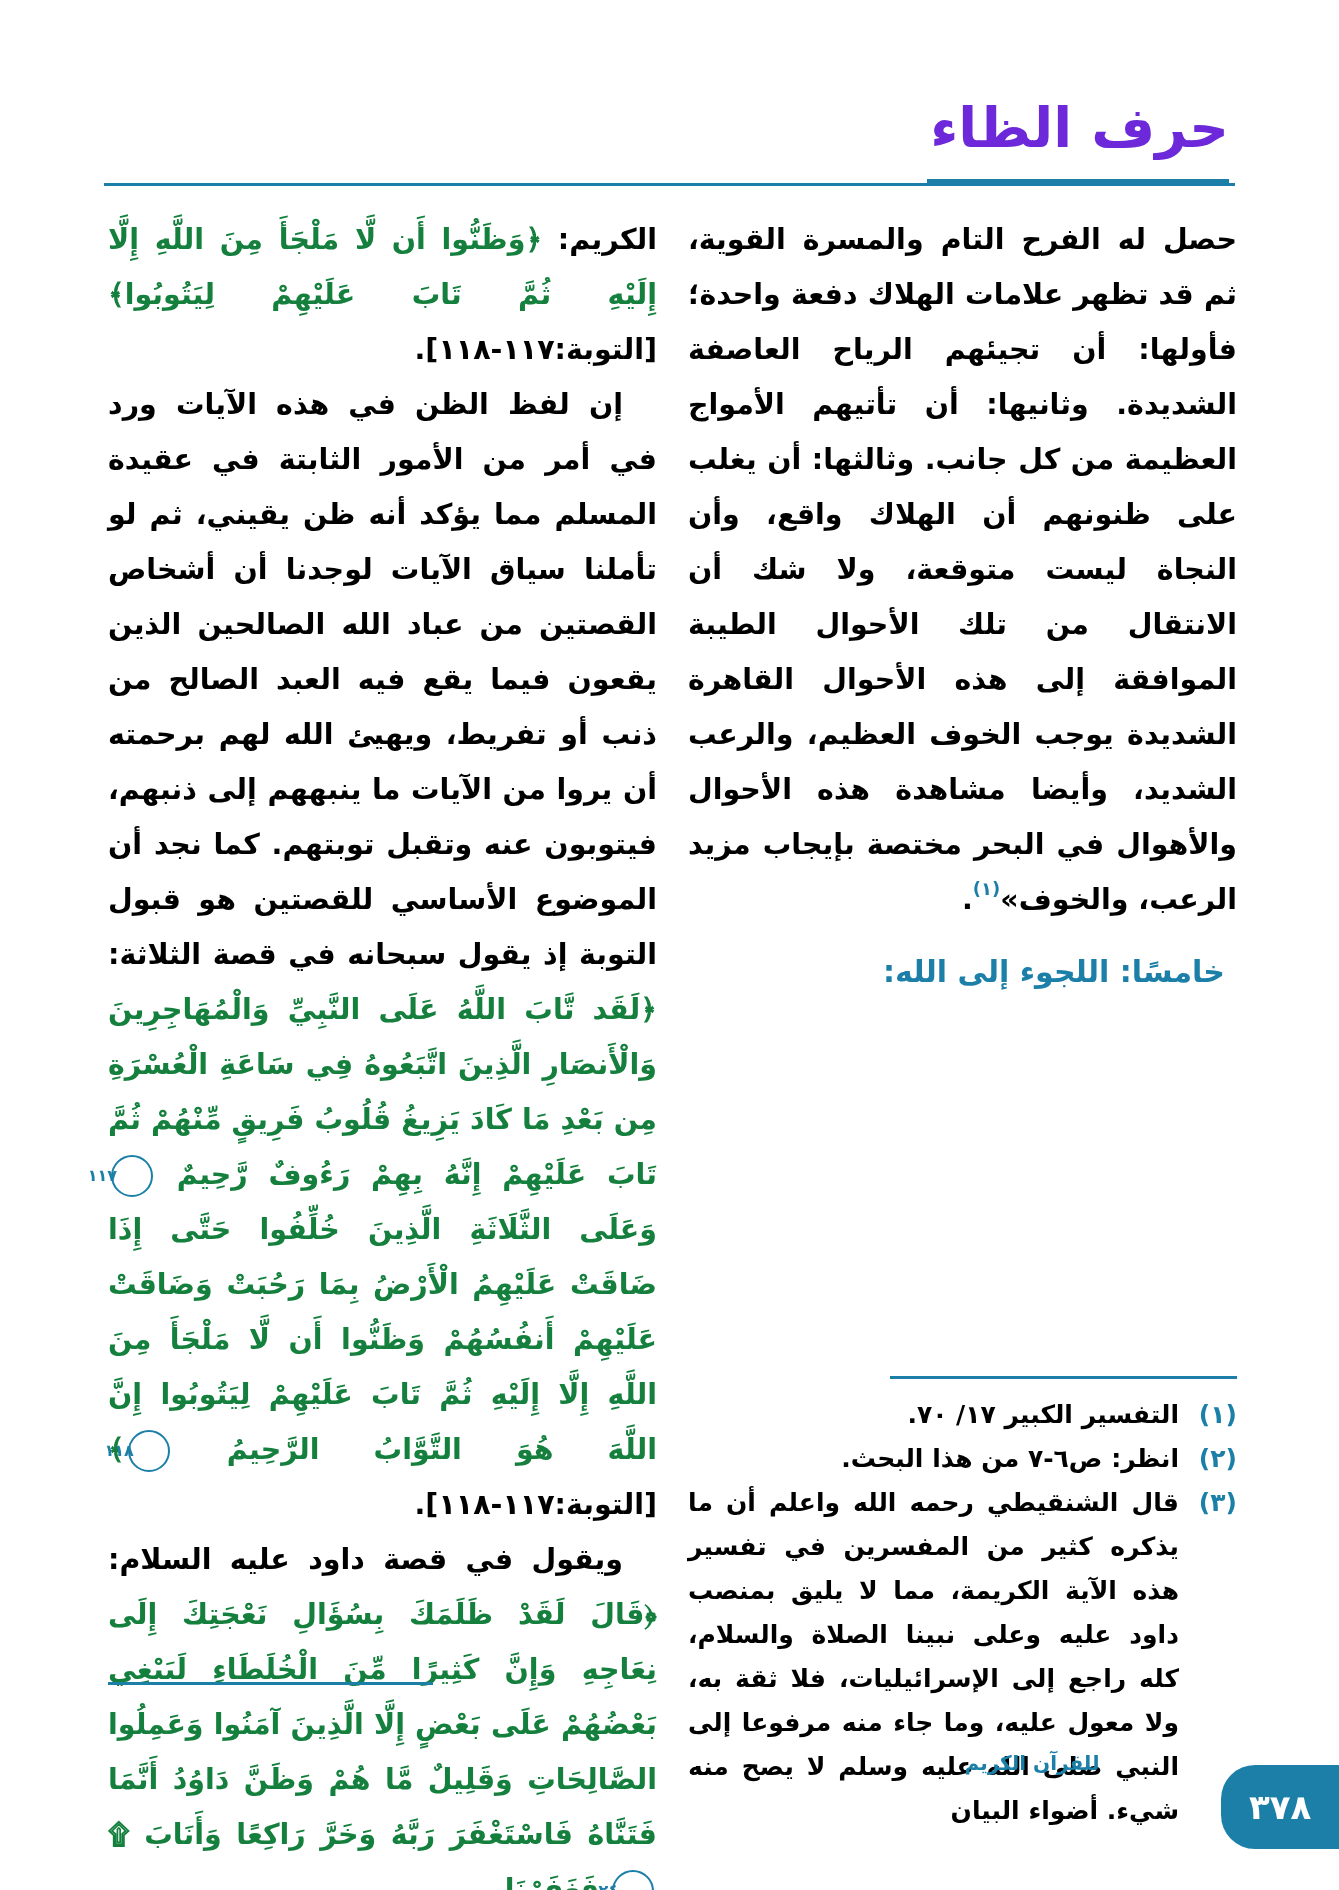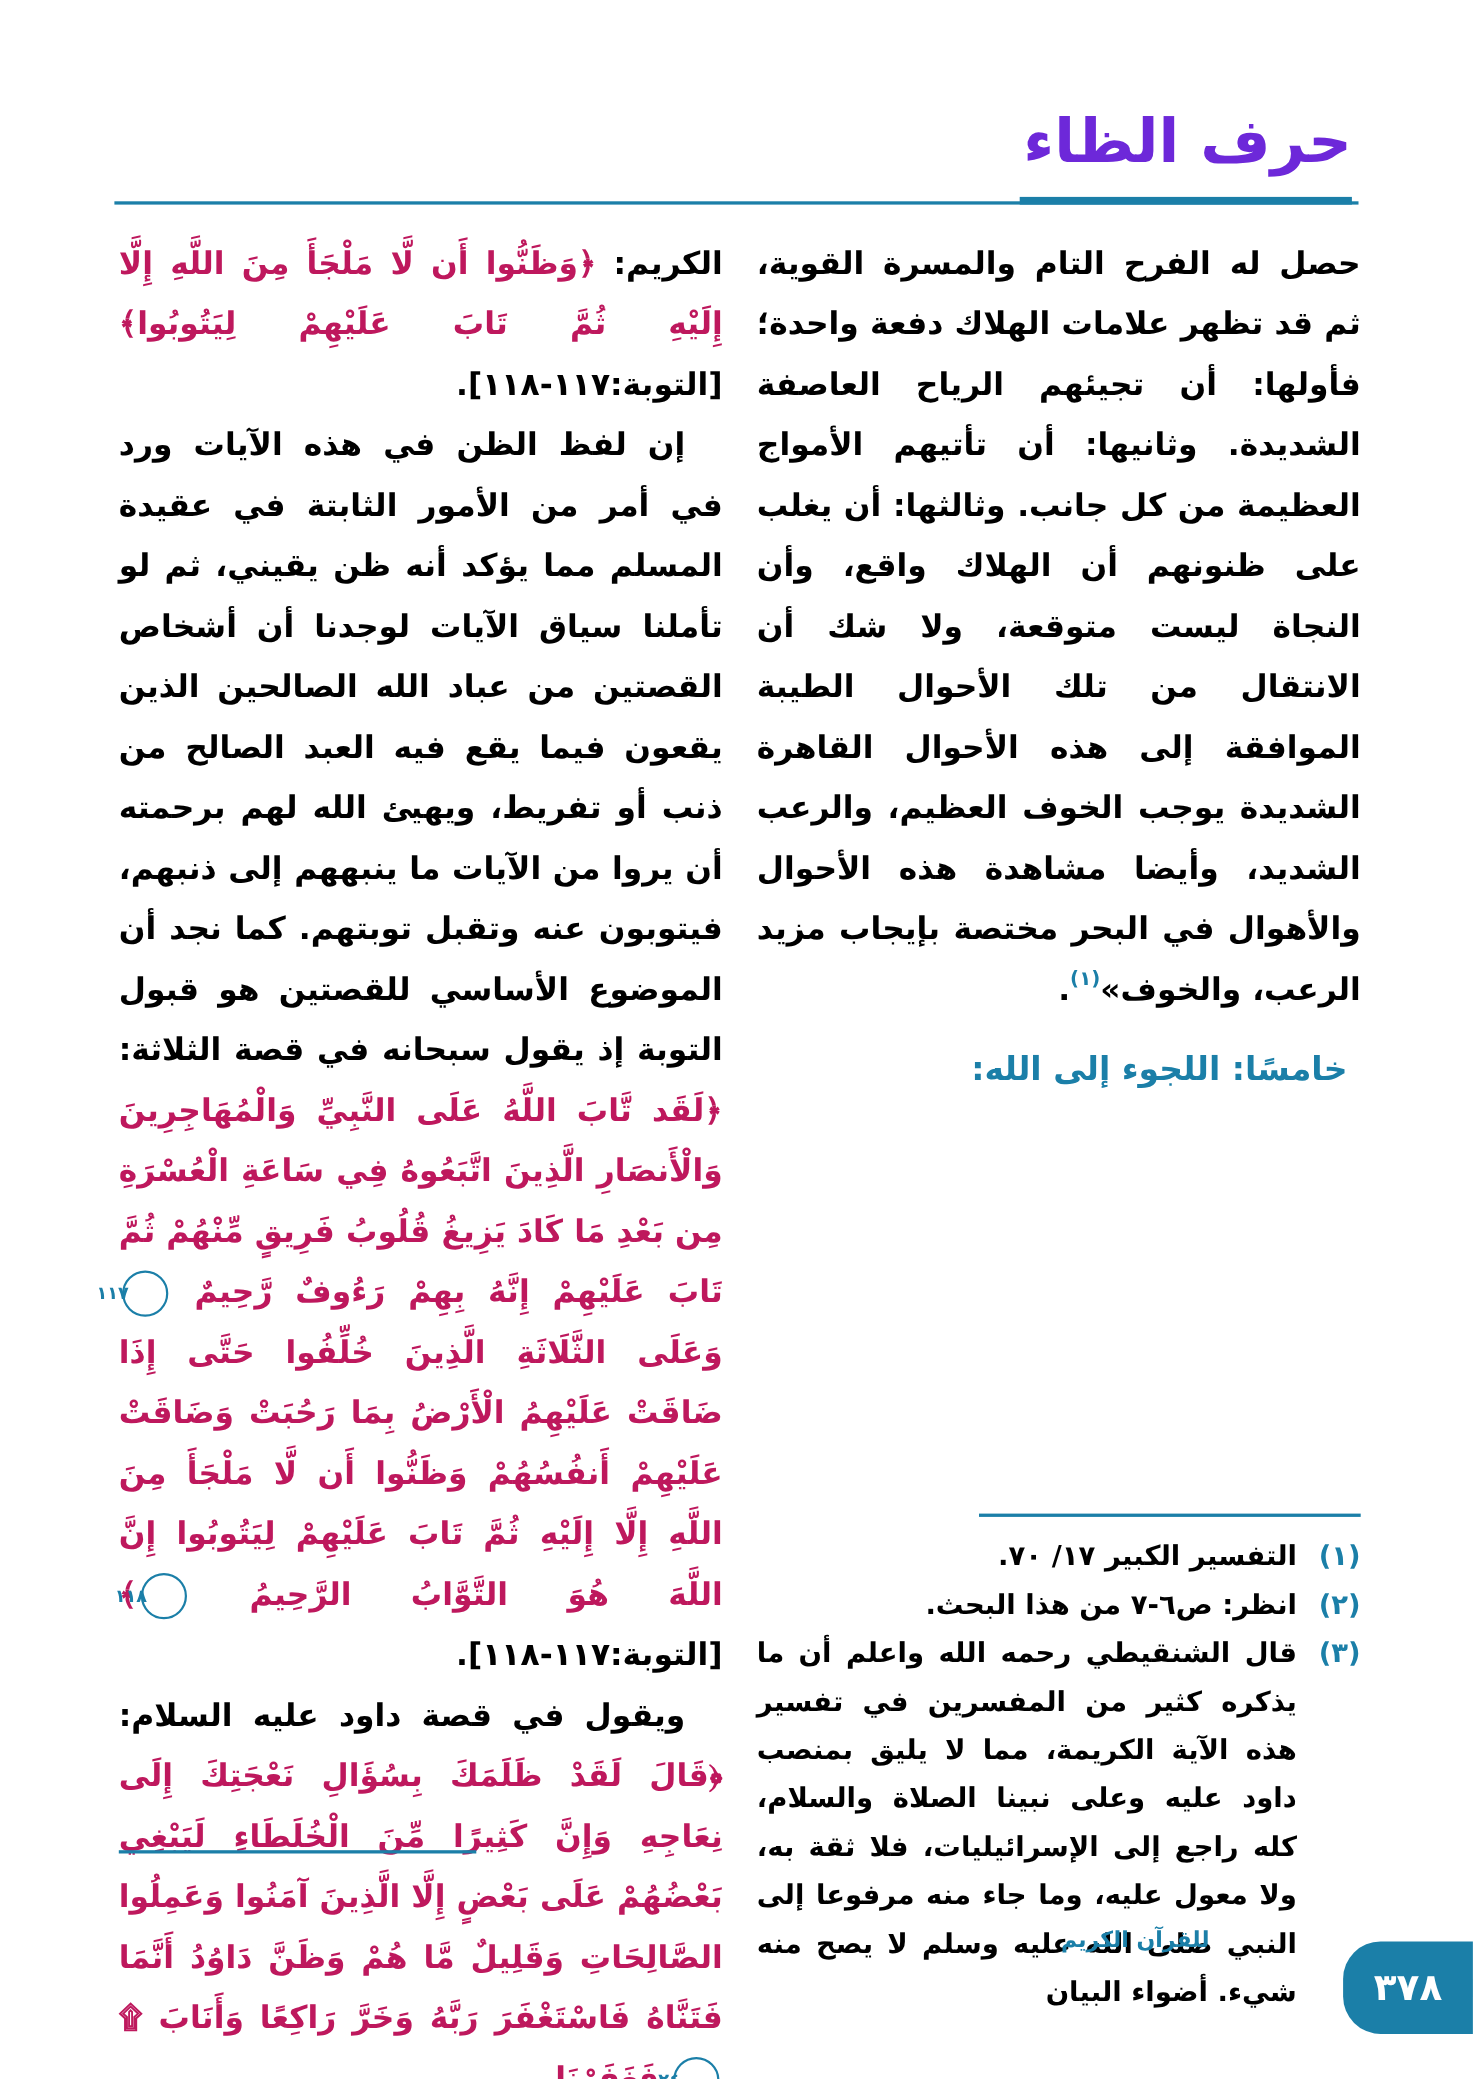--- a/index.html
+++ b/index.html
@@ -38,21 +38,21 @@
   .col-right{ right:102px; }
   .col-left{ left:108px; }
 
   .block{ margin:0; }
   .block.indent{ text-indent:34px; }
   .block.heading{
     color:#1b7fa8; font-size:30px; margin:14px 12px 12px 0;
     text-align:right;
   }
   .run-t{ color:#000; }
-  .run-q{ color:#be185d; }
+  .run-q{ color:#15803d; }
   .run-m{
     color:#1b7fa8; font-size:18px;
     display:inline-block; transform:translateY(-14px);
     font-weight:bold;
   }
   .run-a{
     display:inline-block; width:42px; height:42px; line-height:37px;
     border:2.5px solid #1b7fa8; border-radius:50%;
     color:#1b7fa8; font-size:16px; text-align:center;
     vertical-align:middle; margin:0 3px;

